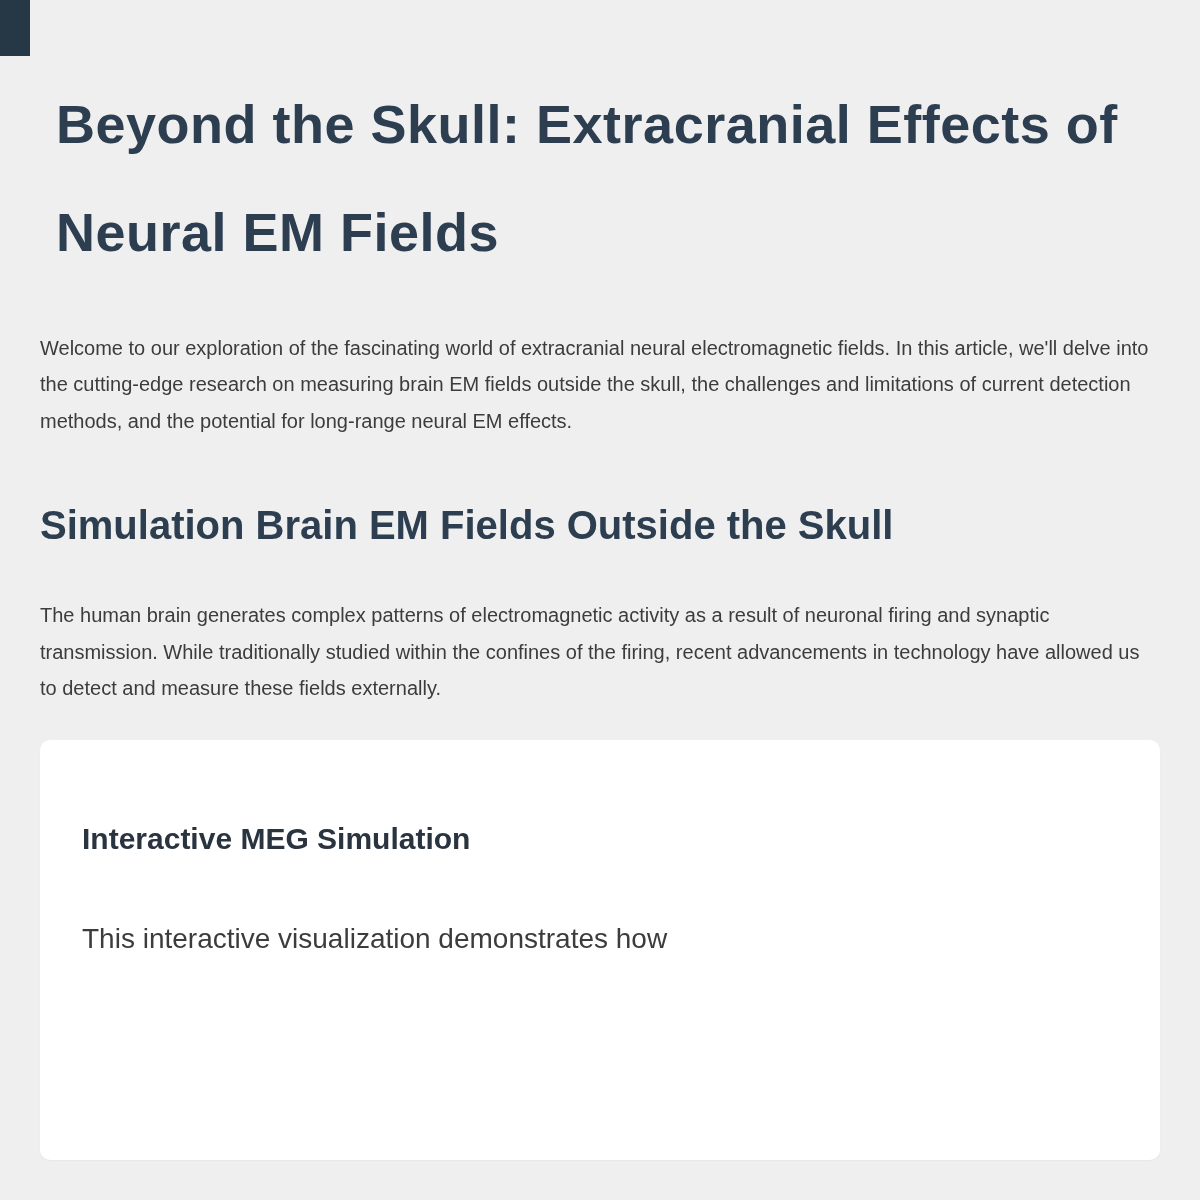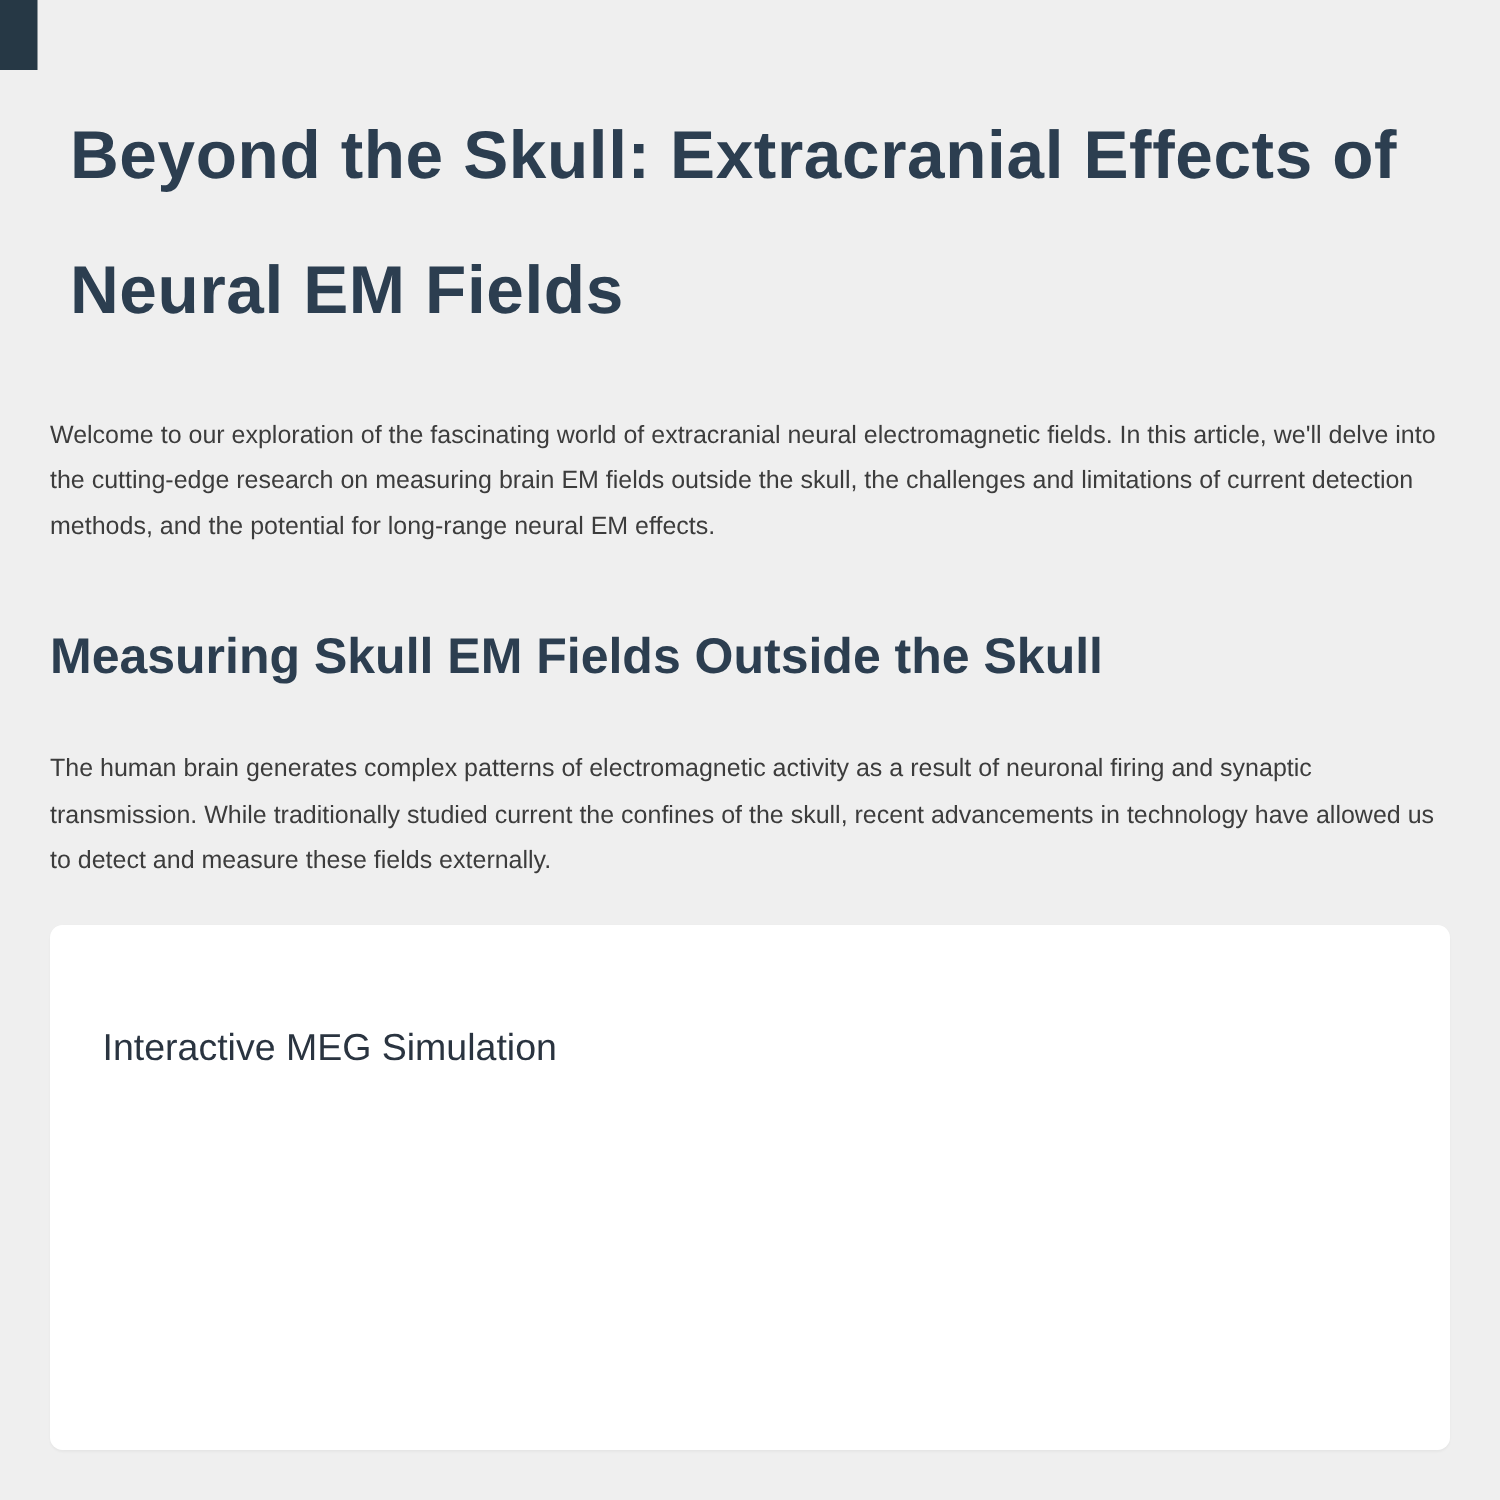--- a/index.html
+++ b/index.html
@@ -48,42 +48,43 @@
     margin-top: 34px;
     background: #ffffff;
     border-radius: 10px;
     padding: 62px 42px 60px 42px;
     min-height: 420px;
     box-shadow: 0 1px 2px rgba(0,0,0,0.04);
   }
   .card h3.card-heading {
     margin: 20px 0 0 0;
     font-size: 30px;
-    font-weight: 400;
+    font-weight: 700;
     color: #2a3440;
   }
   .card p.card-text {
     margin: 58px 0 0 0;
     font-size: 28px;
     line-height: 1.82;
     color: #3c3c3c;
   }
 </style>
 </head>
 <body>
 
 <div class="corner-accent"></div>
 
 <div class="content">
 
   <h1 class="page-title">Beyond the Skull: Extracranial Effects of Neural EM Fields</h1>
 
   <p class="body-text">Welcome to our exploration of the fascinating world of extracranial neural electromagnetic fields. In this article, we'll delve into the cutting-edge research on measuring brain EM fields outside the skull, the challenges and limitations of current detection methods, and the potential for long-range neural EM effects.</p>
 
-  <h2 class="section-heading">Measuring Skull EM Fields Outside the Skull</h2>
+  <h2 class="section-heading">Simulation Brain EM Fields Outside the Skull</h2>
 
-  <p class="body-text">The human brain generates complex patterns of electromagnetic activity as a result of neuronal firing and synaptic transmission. While traditionally studied current the confines of the skull, recent advancements in technology have allowed us to detect and measure these fields externally.</p>
+  <p class="body-text">The human brain generates complex patterns of electromagnetic activity as a result of neuronal firing and synaptic transmission. While traditionally studied within the confines of the firing, recent advancements in technology have allowed us to detect and measure these fields externally.</p>
 
   <div class="card">
     <h3 class="card-heading">Interactive MEG Simulation</h3>
+    <p class="card-text">This interactive visualization demonstrates how</p>
   </div>
 
 </div>
 
 </body></html>

